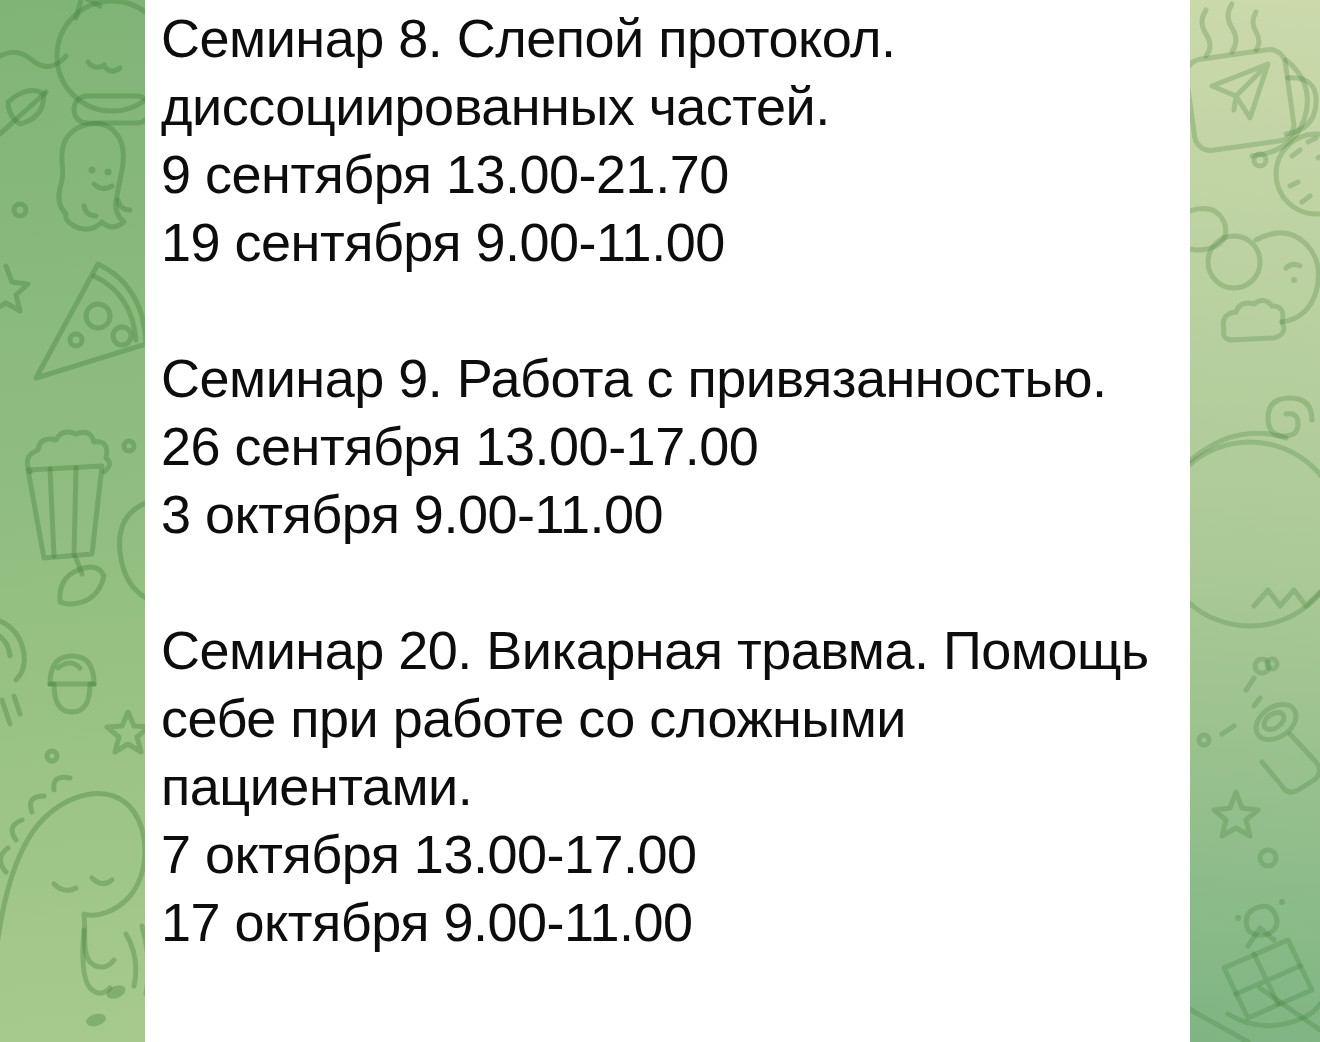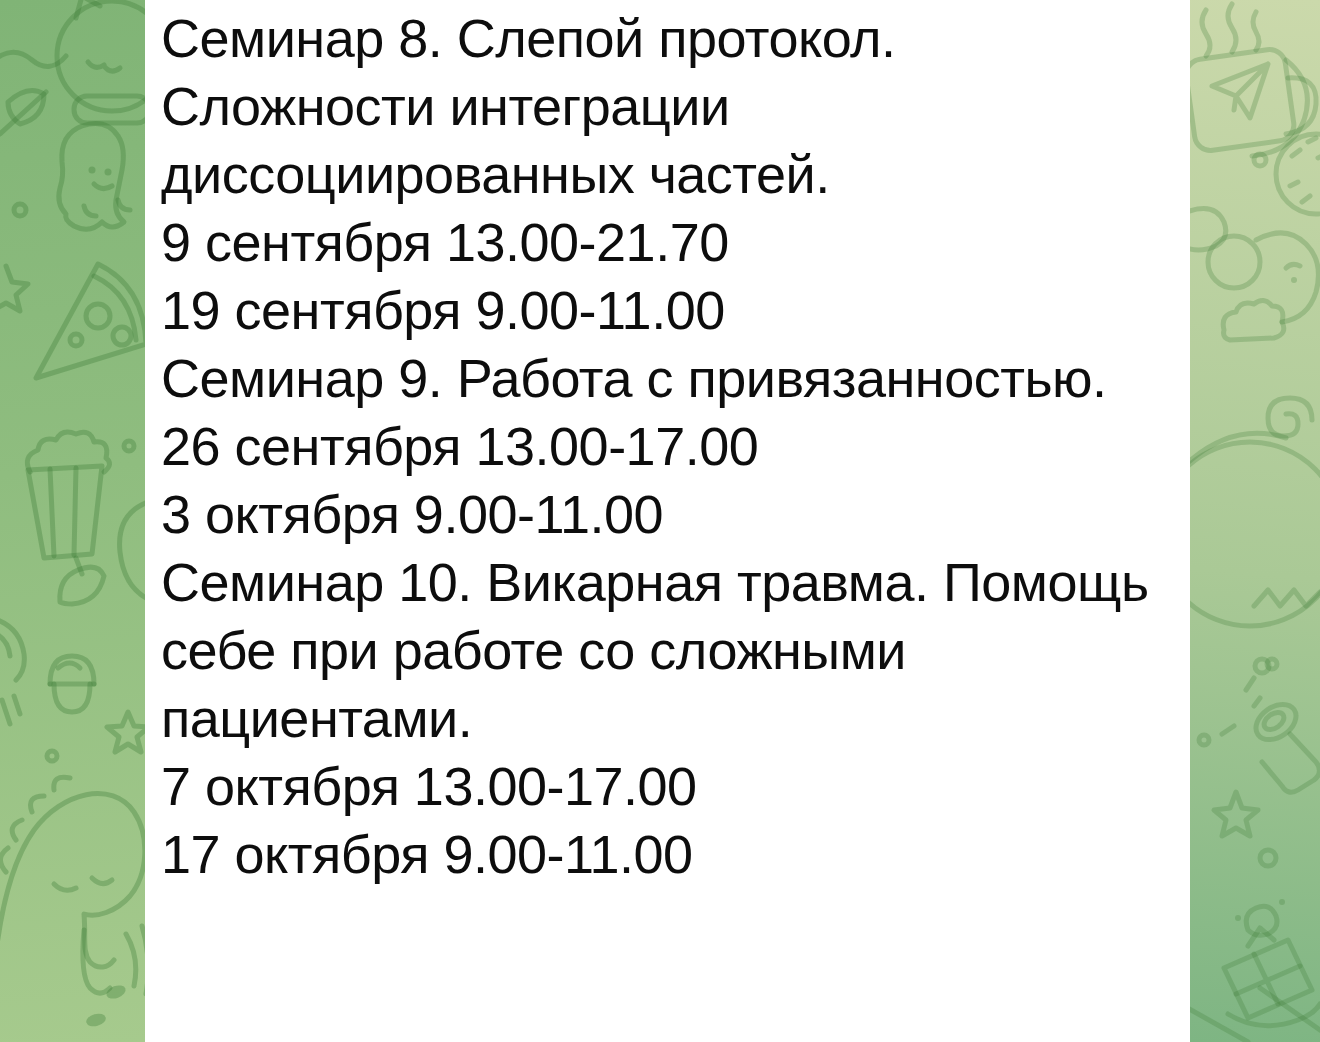--- a/index.html
+++ b/index.html
@@ -18,21 +18,21 @@
   .doodles * { vector-effect:none; }
   .message-bubble {
     position:absolute; left:145px; top:0; width:1045px; height:1042px;
     background:#ffffff;
   }
   .message-text {
     position:absolute; left:16px; top:4px;
     font-size:54px; line-height:68px; letter-spacing:-0.5px;
     color:#0d0d0d; font-weight:400;
   }
-  .paragraph + .paragraph { }
+  .paragraph + .paragraph { margin-top:68px; }
   .line { white-space:nowrap; }
 </style>
 </head>
 <body>
 
 <div class="screen">
 
   <div class="bg-strip bg-left">
     <svg class="doodles" viewBox="0 0 145 1042" fill="none" stroke="#3e7d38" stroke-opacity="0.35" stroke-width="5" stroke-linecap="round" stroke-linejoin="round">
       <g>
@@ -105,32 +105,31 @@
         <ellipse cx="116" cy="992" rx="10" ry="6" transform="rotate(-20 116 992)" fill="#3e7d38" fill-opacity="0.35" stroke="none"></ellipse>
         <ellipse cx="96" cy="1020" rx="10" ry="6" transform="rotate(-15 96 1020)" fill="#3e7d38" fill-opacity="0.35" stroke="none"></ellipse>
       </g>
     </svg>
   </div>
 
   <div class="message-bubble">
     <div class="message-text">
         <div class="paragraph">
           <div class="line">Семинар 8. Слепой протокол.</div>
-          <div class="line">Сложности интеграции</div>
           <div class="line">диссоциированных частей.</div>
           <div class="line">9 сентября 13.00-21.70</div>
           <div class="line">19 сентября 9.00-11.00</div>
         </div>
         <div class="paragraph">
           <div class="line">Семинар 9. Работа с привязанностью.</div>
           <div class="line">26 сентября 13.00-17.00</div>
           <div class="line">3 октября 9.00-11.00</div>
         </div>
         <div class="paragraph">
-          <div class="line">Семинар 10. Викарная травма. Помощь</div>
+          <div class="line">Семинар 20. Викарная травма. Помощь</div>
           <div class="line">себе при работе со сложными</div>
           <div class="line">пациентами.</div>
           <div class="line">7 октября 13.00-17.00</div>
           <div class="line">17 октября 9.00-11.00</div>
         </div>
       </div>
   </div>
 
   <div class="bg-strip bg-right">
     <svg class="doodles" viewBox="0 0 130 1042" fill="none" stroke="#3e7d38" stroke-opacity="0.26" stroke-width="5" stroke-linecap="round" stroke-linejoin="round">

